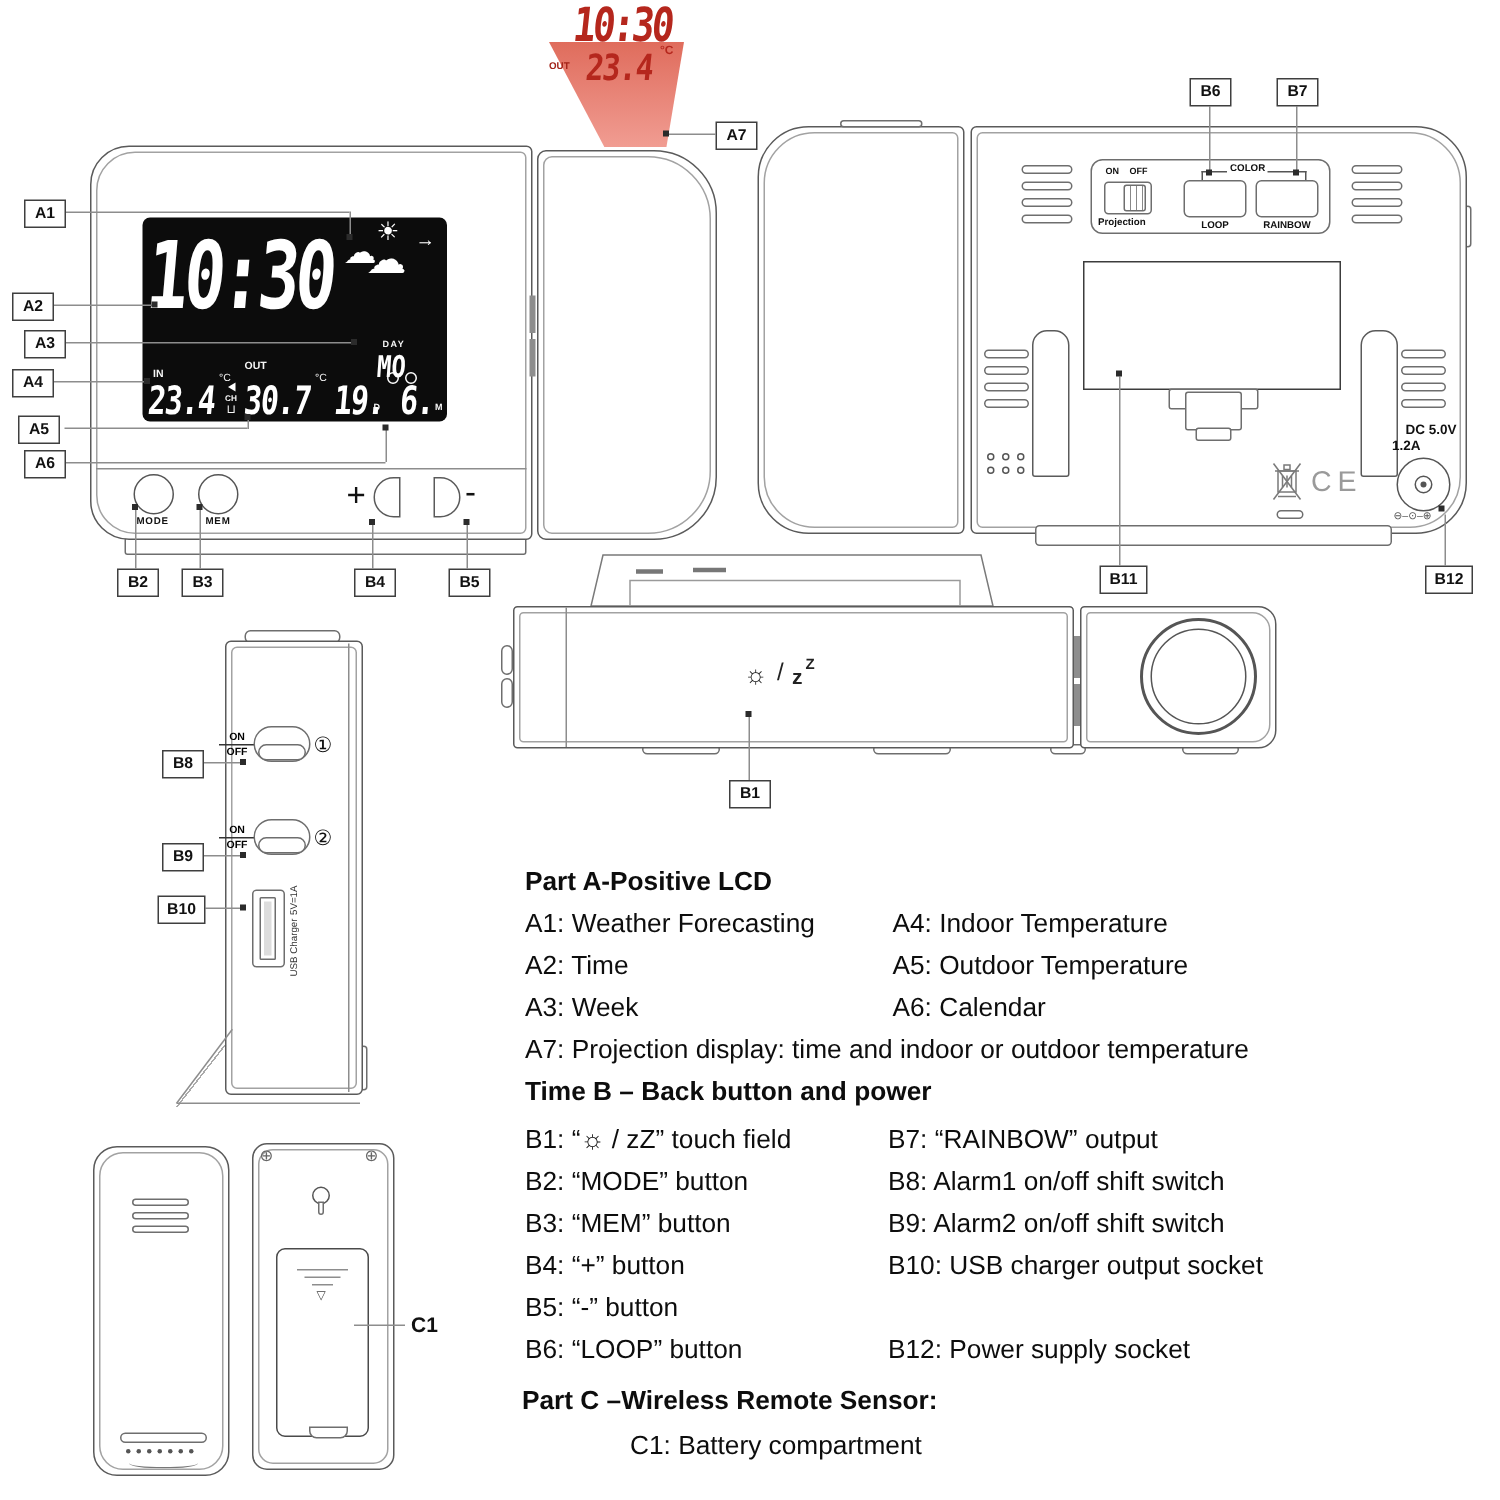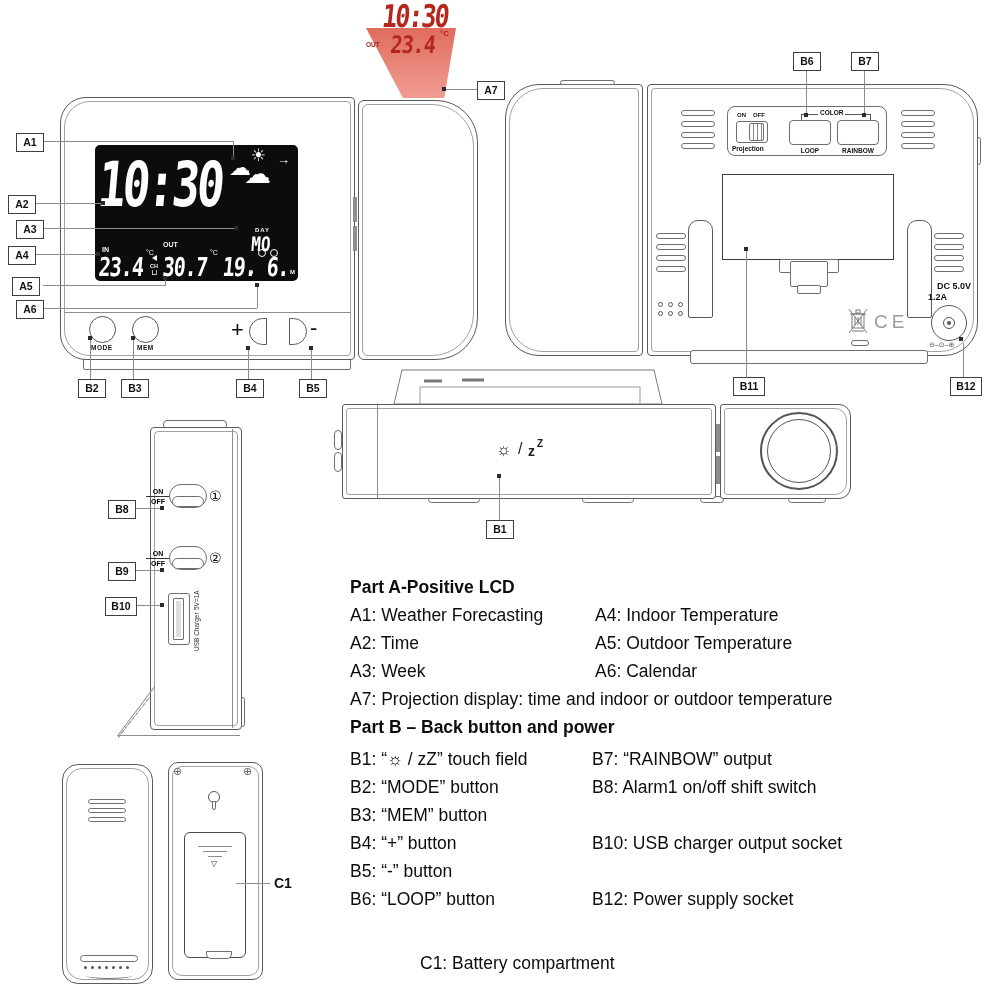--- a/index.html
+++ b/index.html
@@ -328,27 +328,29 @@
 
   <div class="t legend b" style="left:350px;top:577px">Part A-Positive LCD</div>
   <div class="t legend" style="left:350px;top:605px">A1: Weather Forecasting</div>
   <div class="t legend" style="left:595px;top:605px">A4: Indoor Temperature</div>
   <div class="t legend" style="left:350px;top:633px">A2: Time</div>
   <div class="t legend" style="left:595px;top:633px">A5: Outdoor Temperature</div>
   <div class="t legend" style="left:350px;top:661px">A3: Week</div>
   <div class="t legend" style="left:595px;top:661px">A6: Calendar</div>
   <div class="t legend" style="left:350px;top:689px">A7: Projection display: time and indoor or outdoor temperature</div>
 
-  <div class="t legend b" style="left:350px;top:717px">Part B – Back button and power</div>
+  <div class="t legend b" style="left:350px;top:717px">Time B – Back button and power</div>
   <div class="t legend" style="left:350px;top:749px">B1: “☼ / zZ” touch field</div>
   <div class="t legend" style="left:592px;top:749px">B7: “RAINBOW” output</div>
   <div class="t legend" style="left:350px;top:777px">B2: “MODE” button</div>
   <div class="t legend" style="left:592px;top:777px">B8: Alarm1 on/off shift switch</div>
   <div class="t legend" style="left:350px;top:805px">B3: “MEM” button</div>
+  <div class="t legend" style="left:592px;top:805px">B9: Alarm2 on/off shift switch</div>
   <div class="t legend" style="left:350px;top:833px">B4: “+” button</div>
   <div class="t legend" style="left:592px;top:833px">B10: USB charger output socket</div>
   <div class="t legend" style="left:350px;top:861px">B5: “-” button</div>
   <div class="t legend" style="left:350px;top:889px">B6: “LOOP” button</div>
   <div class="t legend" style="left:592px;top:889px">B12: Power supply socket</div>
 
+  <div class="t legend b" style="left:348px;top:923px">Part C –Wireless Remote Sensor:</div>
   <div class="t legend" style="left:420px;top:953px">C1: Battery compartment</div>
 
 </div>
 
 </body></html>

